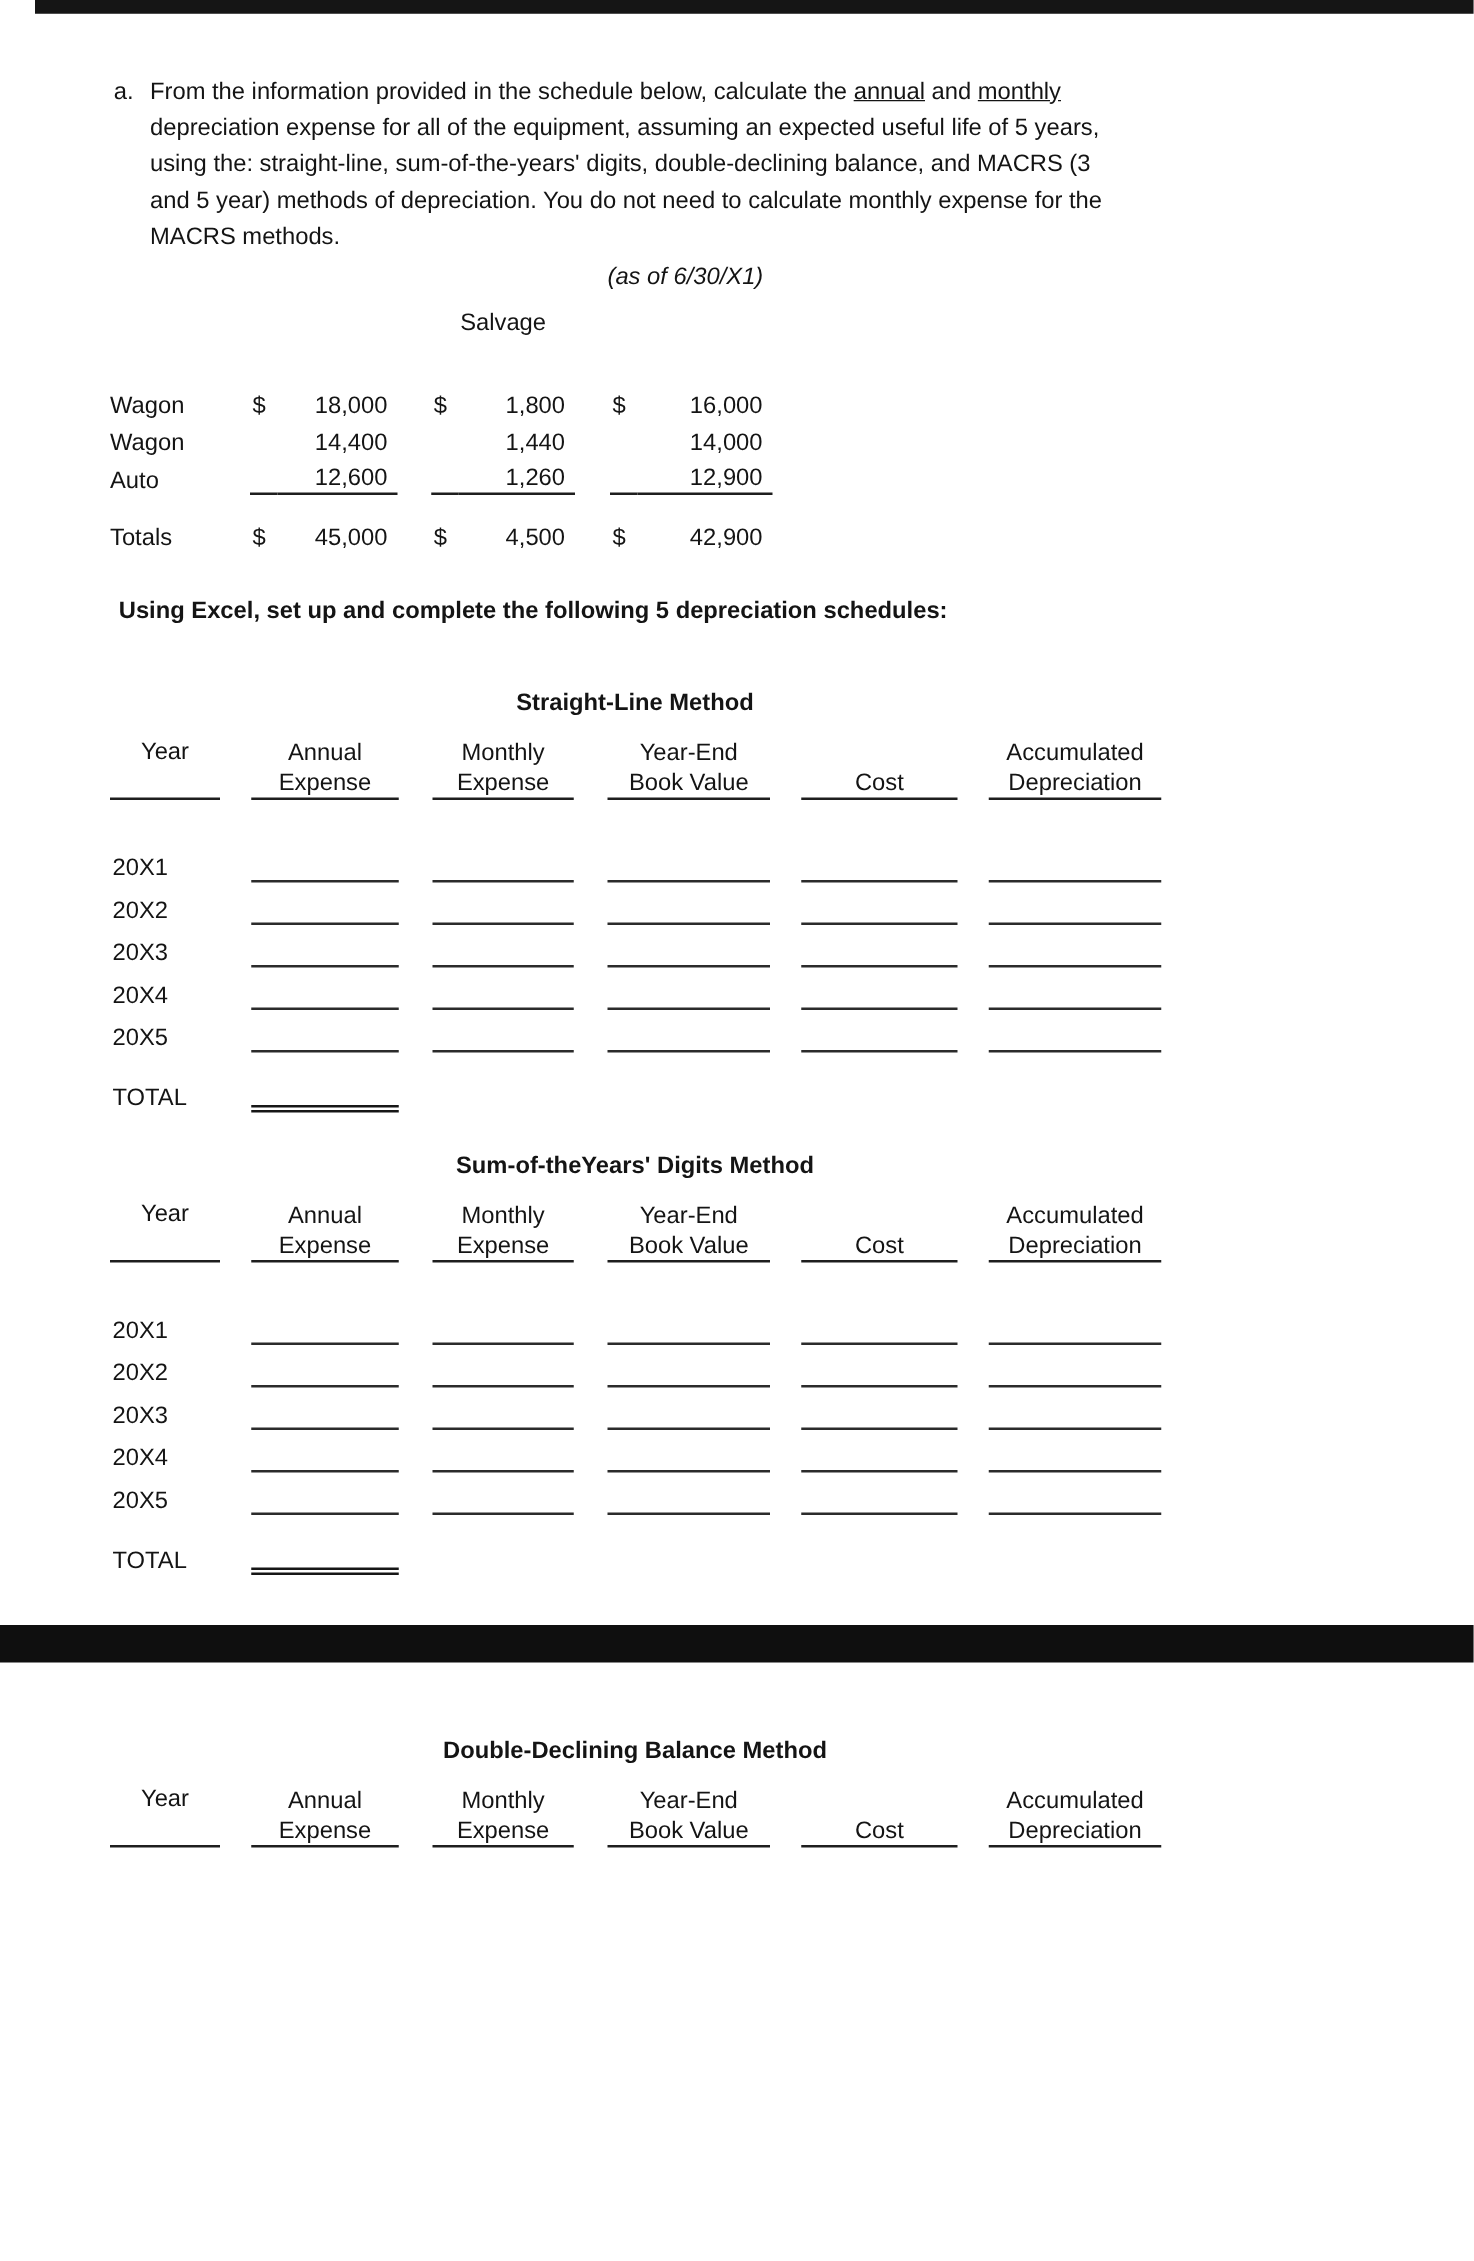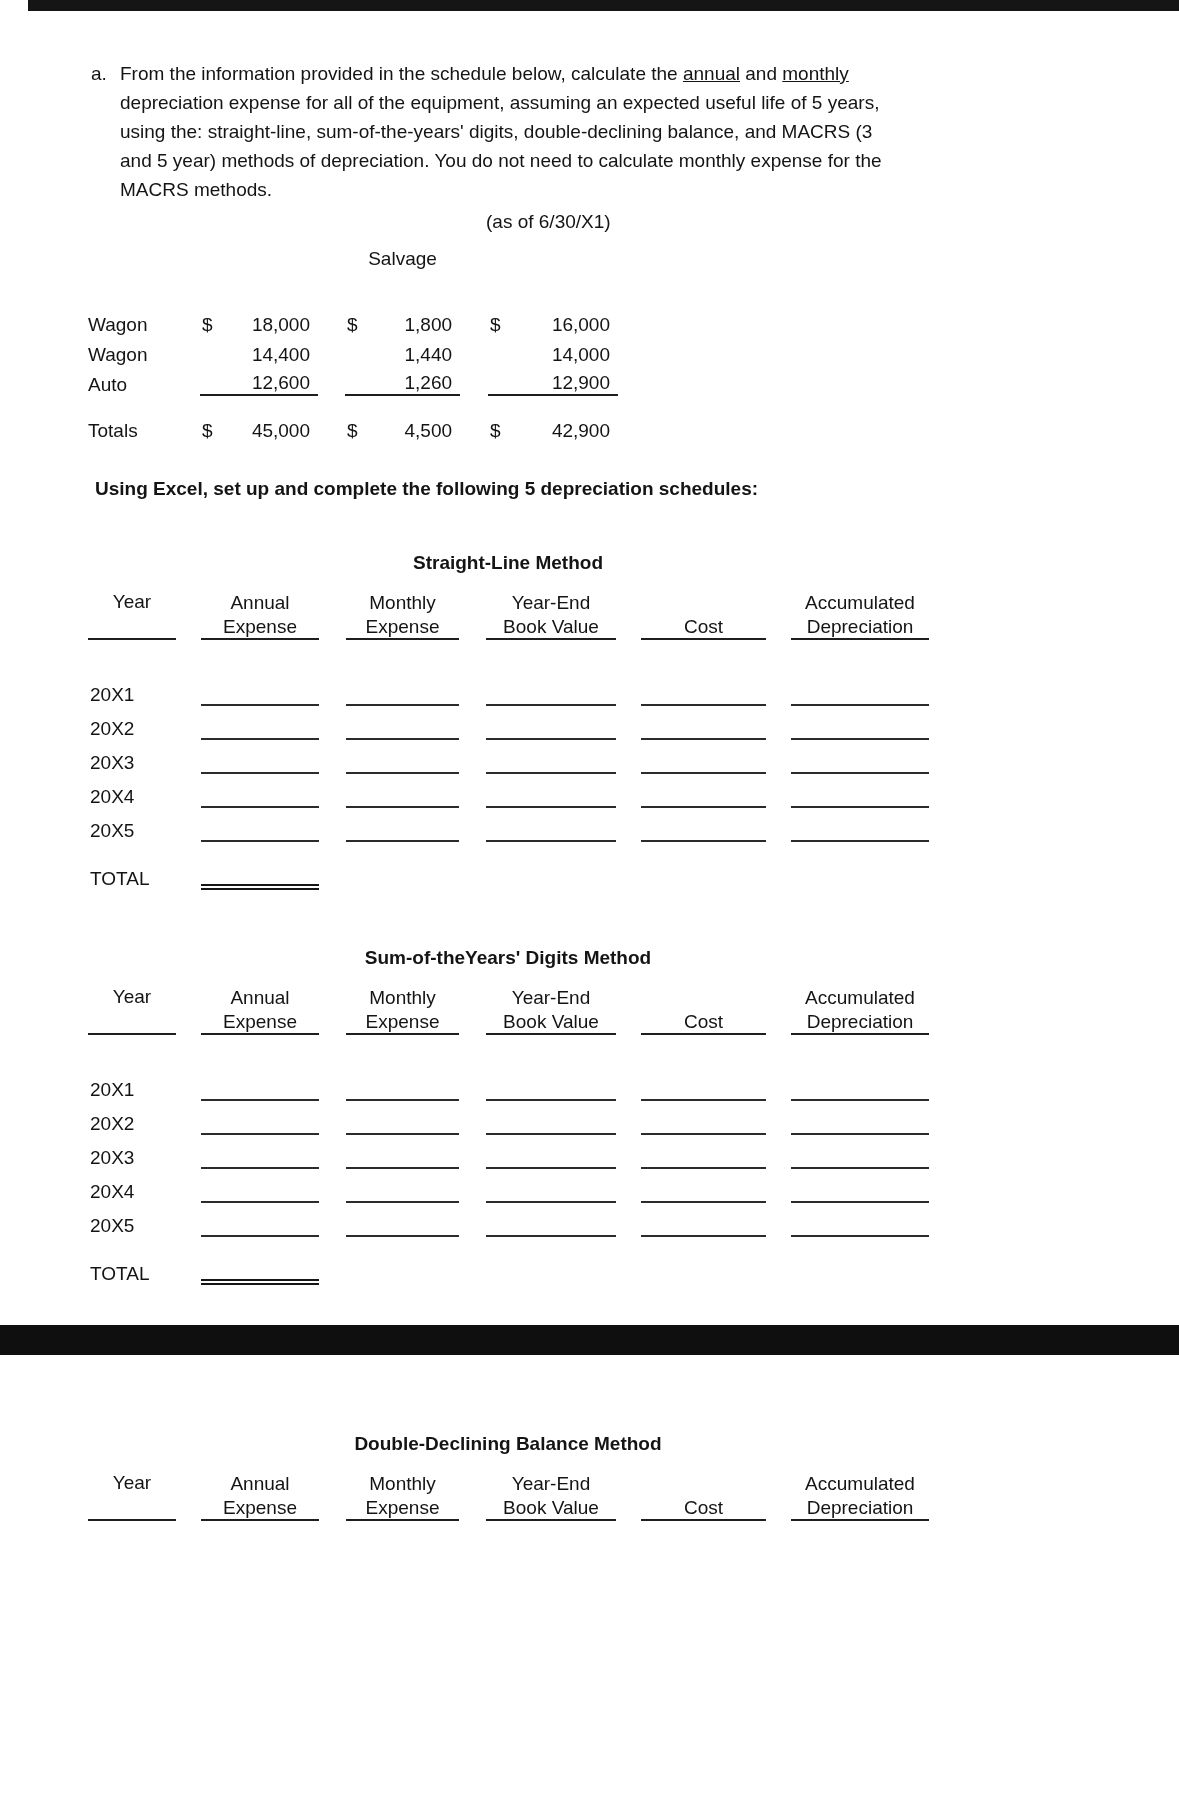--- a/index.html
+++ b/index.html
@@ -10,42 +10,42 @@
     font-family: "Liberation Sans", "DejaVu Sans", sans-serif;
     font-size: 19px;
   }
   .topbar { margin-left: 28px; height: 11px; background: #151515; }
   .pagebreak { margin-top: 40px; height: 30px; background: #0f0f0f; }
 
   .problem { display: flex; margin: 48px 0 0 91px; width: 818px; line-height: 29px; }
   .plabel { flex: none; width: 29px; }
   .uword { text-decoration: underline; }
 
-  .asof { margin: 6px 0 0 486px; line-height: 24px; }
+  .asof { margin: 6px 0 0 486px; line-height: 24px; font-style: italic; }
 
   table { border-collapse: separate; border-spacing: 0; table-layout: fixed; }
   td { padding: 0; vertical-align: bottom; }
   .ctr { text-align: center; }
   .bline { border-bottom: 2px solid #1e1e1e; }
 
   
   .equip { margin: 10px 16px 0 88px; width: 530px; }
   .equip .hrow td { height: 26px; }
   .equip .sprow td { height: 36px; }
   .equip .sprow2 td { height: 16px; }
   .equip .drow td { height: 30px; }
   .cur { padding-left: 2px; }
   .amt { text-align: right; padding-right: 8px; }
 
   .instruction { margin: 36px 0 0 95px; font-weight: 700; }
 
   
   .stitle { width: 1016px; text-align: center; font-weight: 700; margin-top: 52px; }
-  .stitle.mt2 { margin-top: 57px; }
-  .stitle.ddbt { margin-top: 78px; }
+  .stitle.mt2 { margin-top: 32px; }
+  .stitle.ddbt { margin-top: 60px; }
   .sched { margin: 14px 0 0 88px; width: 841px; }
   .sched .hrow td { height: 26px; }
   .sched .sprow td { height: 32px; }
   .sched .drow td { height: 34px; }
   .sched .gaprow td { height: 12px; }
   .sched .trow td { height: 36px; }
   .yearcell { vertical-align: top; padding-top: 3px; text-align: center; }
   .ytd { padding-left: 2px; margin-left: 45px; }
   .bl { border-bottom: 2px solid #2b2b2b; }
   .dbl { border-bottom: 6px double #161616; }

